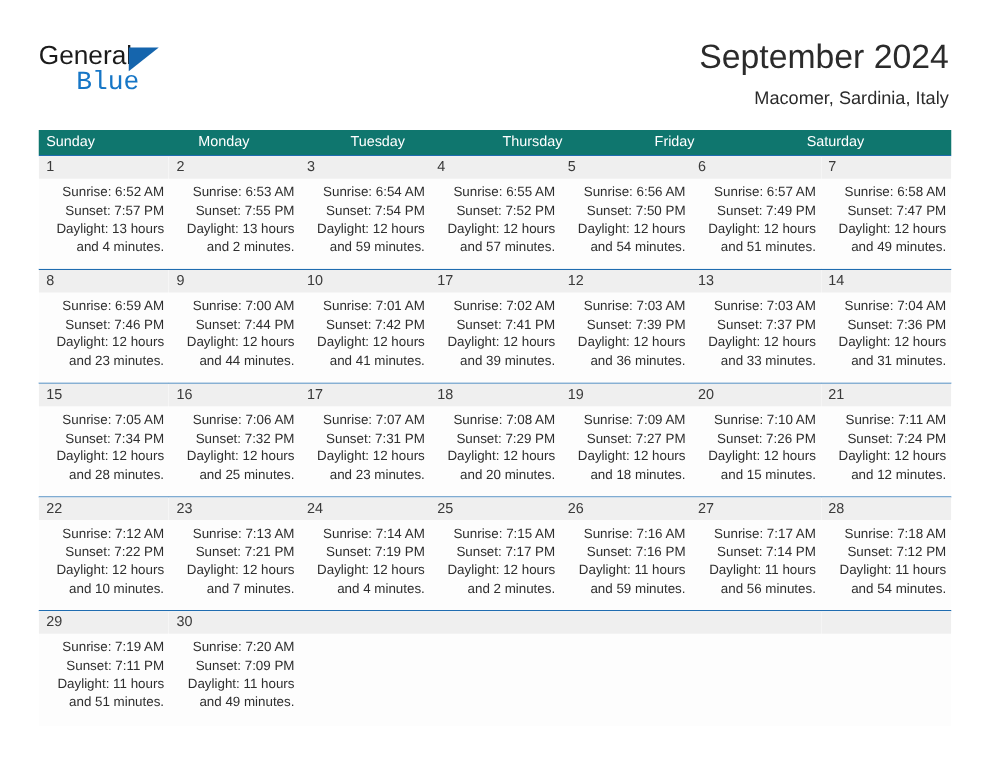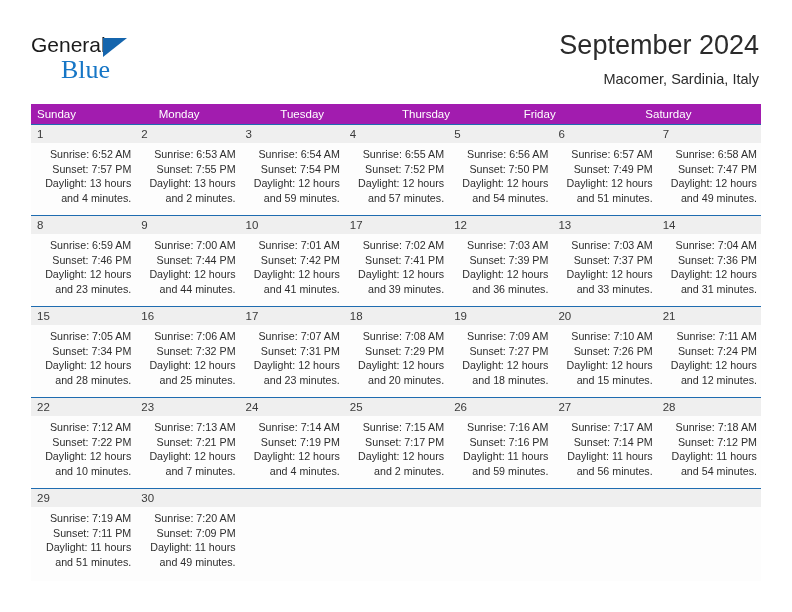--- a/index.html
+++ b/index.html
@@ -51,23 +51,23 @@
     top: 5px;
     width: 0;
     height: 0;
     border-left: 24px solid #1565ad;
     border-bottom: 19px solid transparent;
   }
   .logo-blue {
     position: absolute;
     left: 30px;
     top: 22px;
-    font-size: 26px;
+    font-size: 21px;
     color: #1676c6;
-    font-family: Liberation Serif, serif;
+    font-family: Liberation Mono, monospace;
   }
   .title-block {
     position: absolute;
     right: 33px;
     top: 28px;
     text-align: right;
   }
   .cal-title {
     font-size: 27px;
     color: #2b2b2b;
@@ -86,21 +86,21 @@
 
   
   .calendar {
     position: absolute;
     left: 31px;
     top: 104px;
     width: 730px;
   }
   .dow-row {
     display: flex;
-    background: #a21caf;
+    background: #0f766e;
     height: 20px;
   }
   .dow-cell {
     flex: 1 1 0;
     color: #ffffff;
     font-size: 11.5px;
     line-height: 20px;
     padding-left: 6px;
     box-sizing: border-box;
     white-space: nowrap;

